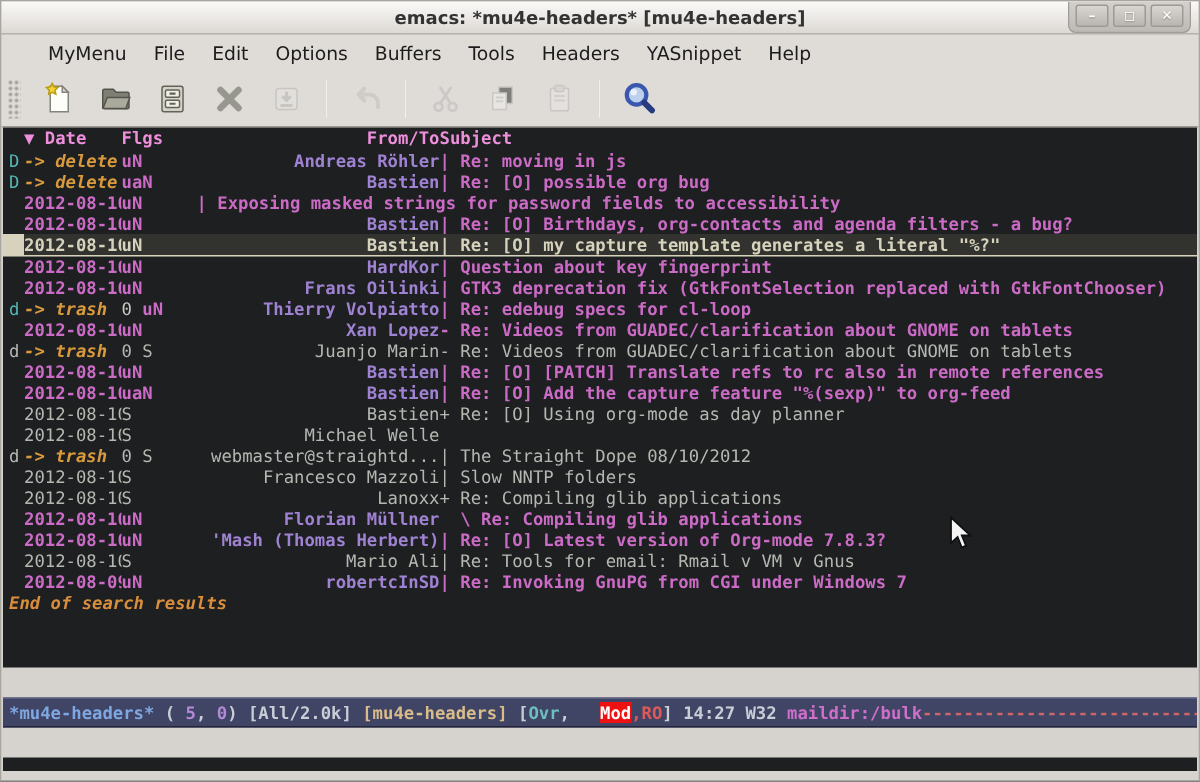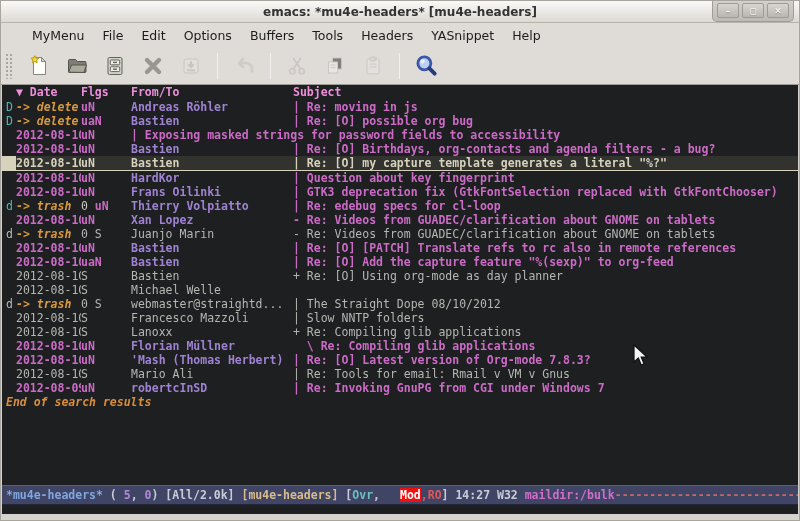--- a/index.html
+++ b/index.html
@@ -25,31 +25,31 @@
   .toolbar { height:38px; background:#dfdbd7; border-bottom:1px solid #9d9994; display:flex; align-items:center;
              padding:0 4px; gap:8px; flex:0 0 38px; }
   .drag-handle { width:9px; height:26px; margin-right:2px;
       background-image:radial-gradient(circle at 2px 2px, #aaa69f 1.1px, transparent 1.3px);
       background-size:4px 4px; }
   .tbtn { width:30px; height:30px; display:flex; align-items:center; justify-content:center; border-radius:3px; }
   .tbtn.disabled { opacity:.42; filter:grayscale(60%); }
   .tsep { width:1px; height:26px; background:#b2aeaa; border-right:1px solid #f2f0ee; margin:0 3px; }
 
   
-  .content { flex:1; background:#d6d2ce; padding:0 1px 6px 1px; display:flex; flex-direction:column; }
+  .content { flex:1; background:#d6d2ce; padding:0 1px 6px 1px; display:flex; flex-direction:column;gap:20px; }
   .buffer { flex:1; background:#1d1f21; overflow:hidden;
             font-family:"DejaVu Sans Mono", monospace; font-size:11.5px; line-height:14px; }
   .hdr-line { display:flex; height:15px; line-height:15px; white-space:pre; }
   .hdr-line span { color:#ee8fdb; font-weight:bold; }
   .row { display:flex; height:14px; white-space:pre; }
   .row span { overflow:hidden; flex:0 0 auto; }
   .col-marker { width:14px; padding-left:4px; }
   .col-date { width:65px; }
   .col-flags { width:50px; }
-  .col-from { width:162px; }
+  .col-from { width:162px;text-align:right; }
   .col-subj { flex:1 1 auto !important; }
   .hdr-line .col-marker { width:14px; padding-left:4px; }
 
   .row .col-marker { color:#56b6b6; }
   .row.unread .col-date, .row.unread .col-flags, .row.unread .col-subj { color:#cb6bc6; font-weight:bold; }
   .row.unread .col-from { color:#9f82d2; font-weight:bold; }
   .row.read span { color:#b5b7b1; }
   .row .col-date.is-mark { color:#d99a3e; font-style:italic; font-weight:bold; }
   .row .fp { color:#c9cac2; font-weight:normal; }
   .row.read .fp { color:#b5b7b1; }

